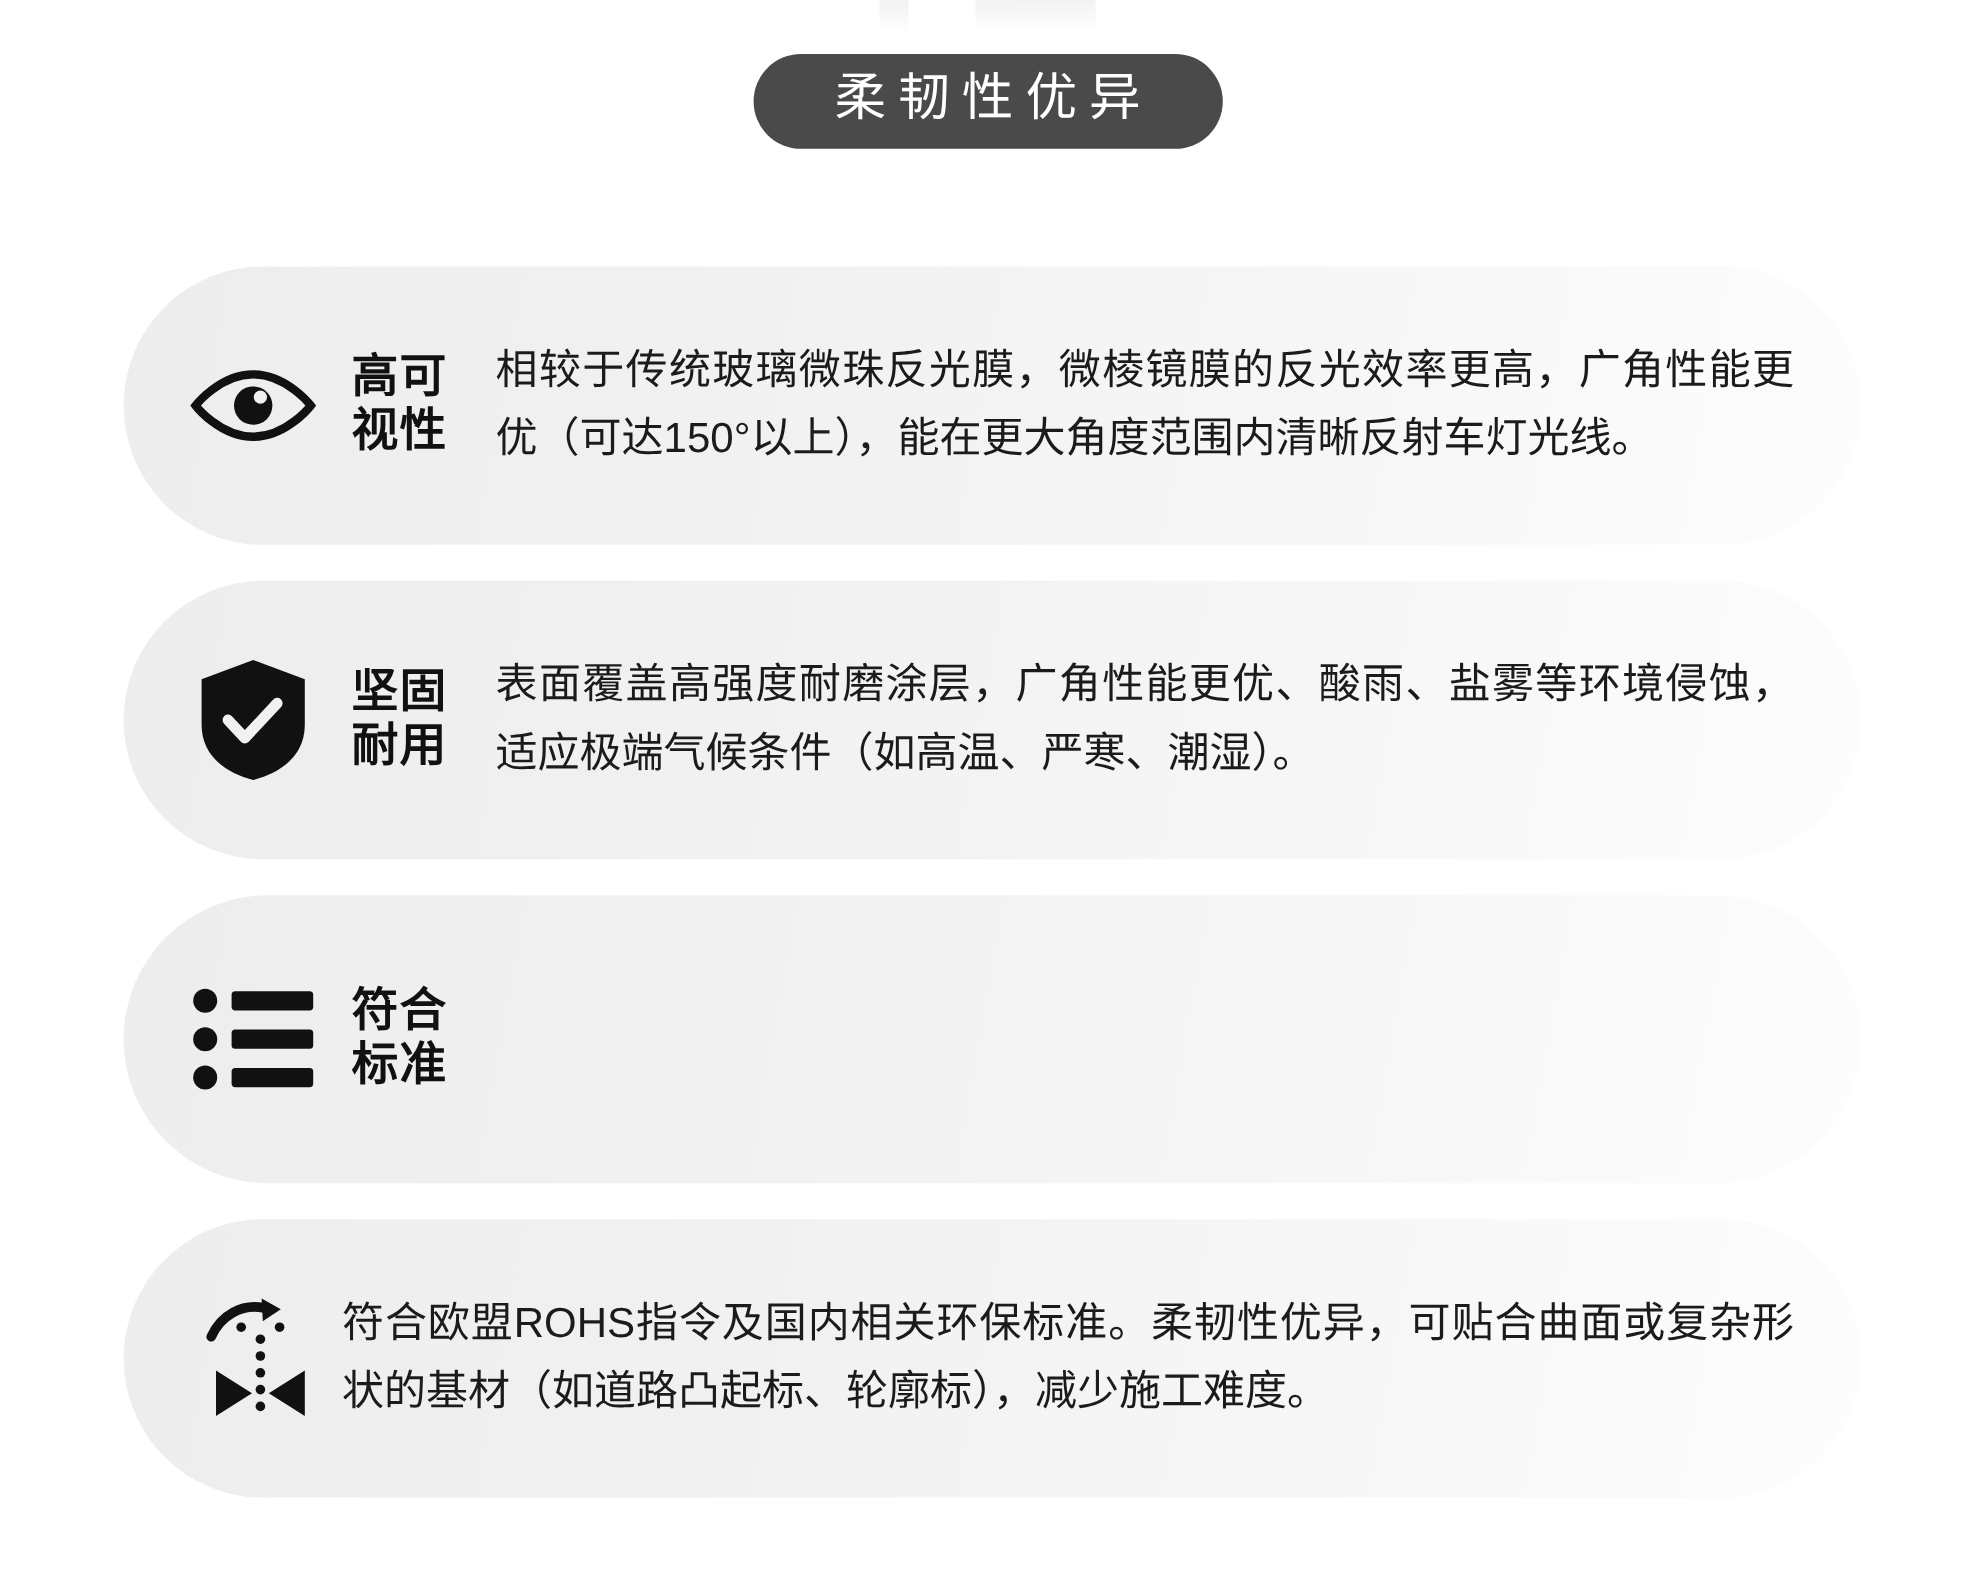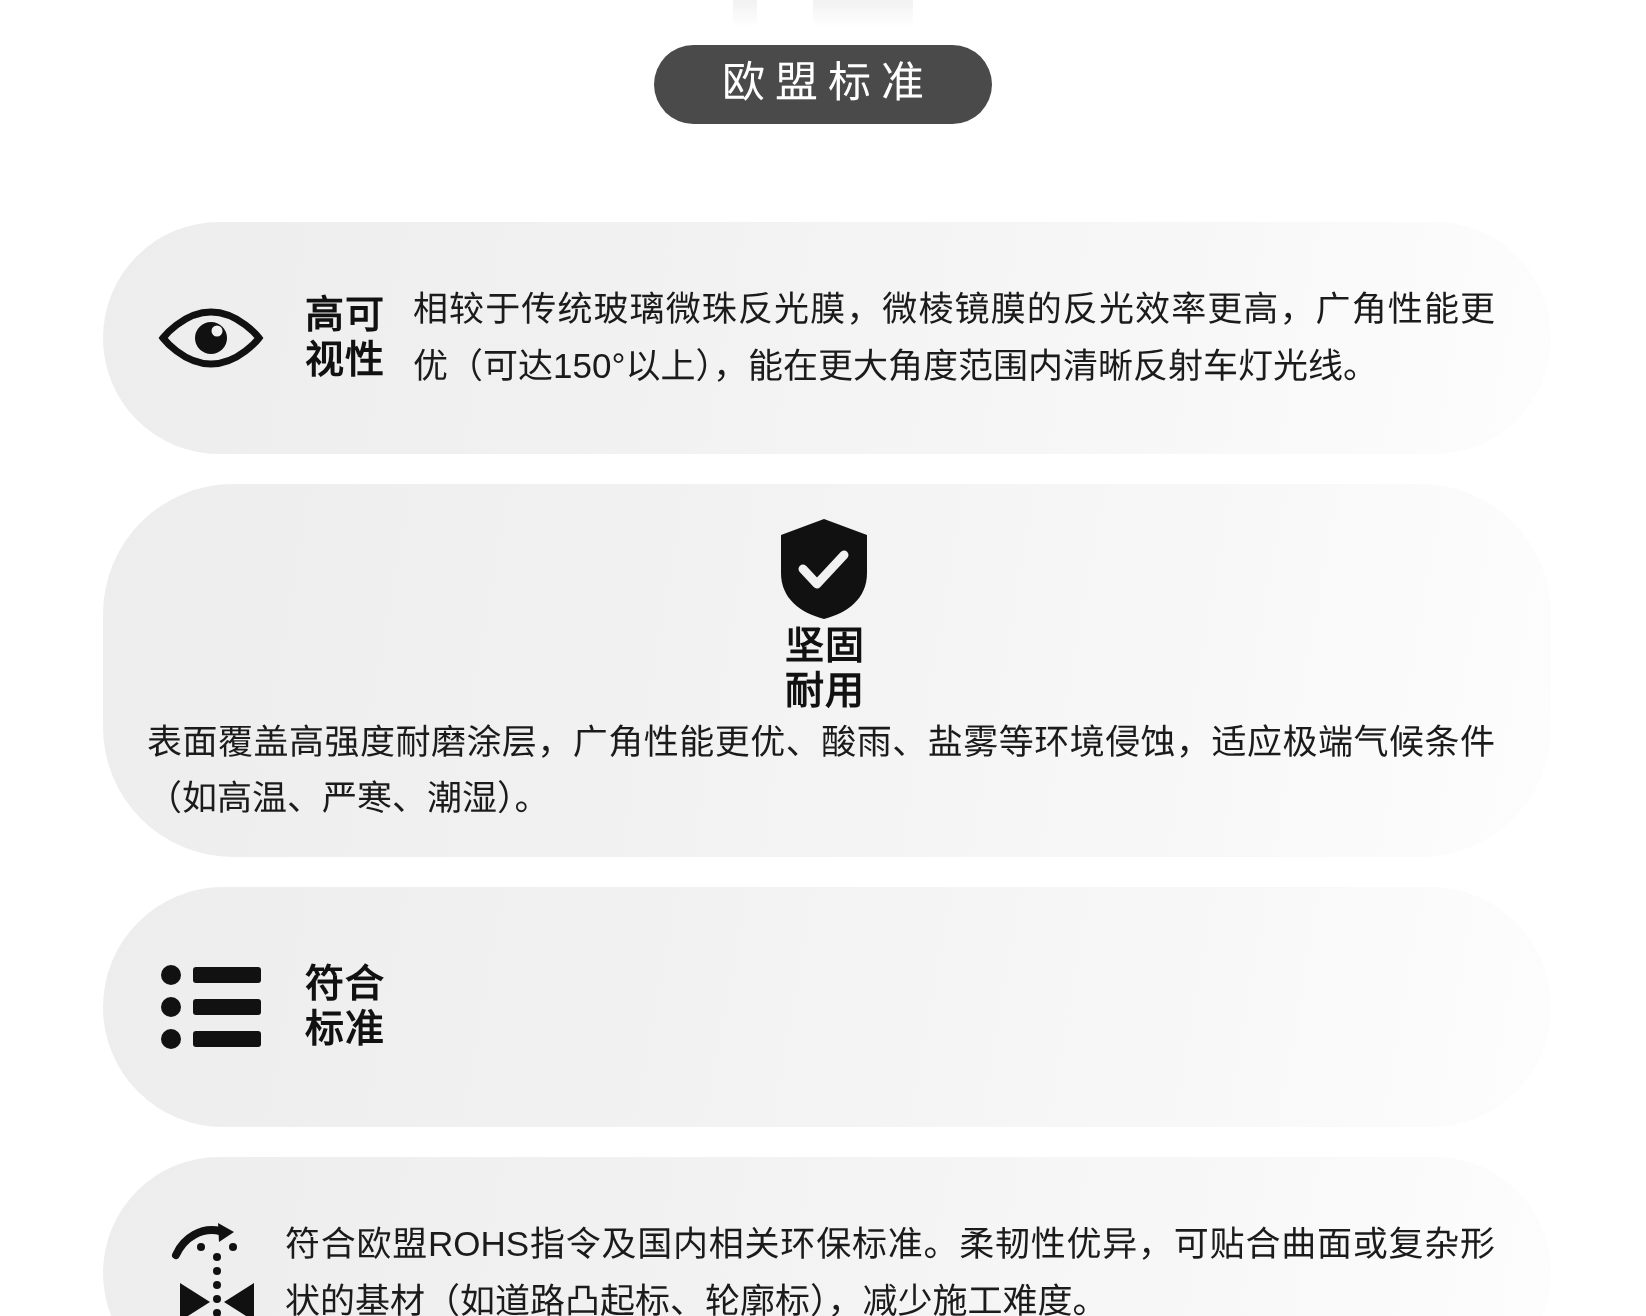--- a/index.html
+++ b/index.html
@@ -75,21 +75,21 @@
     position: relative;
     background: linear-gradient(100deg, #ededed 0%, #f1f1f1 35%, #f7f7f7 72%, #fdfdfd 100%);
     border-radius: 130px;
     display: flex;
     align-items: center;
     box-sizing: border-box;
     margin-bottom: 30px;
     padding: 30px 50px 30px 34px;
   }
   .card-1 { min-height: 232px; }
-  .card-2 { min-height: 232px; flex-direction: column; }
+  .card-2 { min-height: 232px; }
   .card-3 { min-height: 240px; }
   .card-4 { min-height: 232px; }
 
   .icon-box {
     flex: 0 0 auto;
     width: 128px;
     height: 110px;
     display: flex;
     align-items: center;
     justify-content: center;
@@ -100,21 +100,21 @@
   .card-label {
     flex: 0 0 auto;
     width: 104px;
     font-size: 39px;
     font-weight: 700;
     line-height: 1.15;
     letter-spacing: 1px;
     color: #111;
     margin-left: 6px;
     margin-right: 18px;
-    text-align: right;
+    text-align: center;
   }
   .card-label span { display: block; }
 
   .card-text {
     flex: 1 1 auto;
     font-size: 35px;
     line-height: 1.62;
     color: #1b1b1b;
     letter-spacing: 0px;
     text-align: justify;
@@ -123,21 +123,21 @@
   }
 </style>
 </head>
 <body>
 
 <div class="page">
 
   <div class="top-strip"></div>
 
   <div class="title-wrap">
-    <div class="title-pill">欧盟标准</div>
+    <div class="title-pill">柔韧性优异</div>
   </div>
 
   <div class="cards">
 
     <div class="card card-1">
       <div class="icon-box">
         <svg width="112" height="64" viewBox="0 0 112 64" fill="none" xmlns="http://www.w3.org/2000/svg">
           <path d="M56 6C28 6 8 32 8 32s20 26 48 26 48-26 48-26S84 6 56 6z" stroke="#111" stroke-width="7" fill="none"></path>
           <circle cx="56" cy="32" r="16" fill="#111"></circle>
           <circle cx="62" cy="25" r="5.5" fill="#f1f1f1"></circle>

